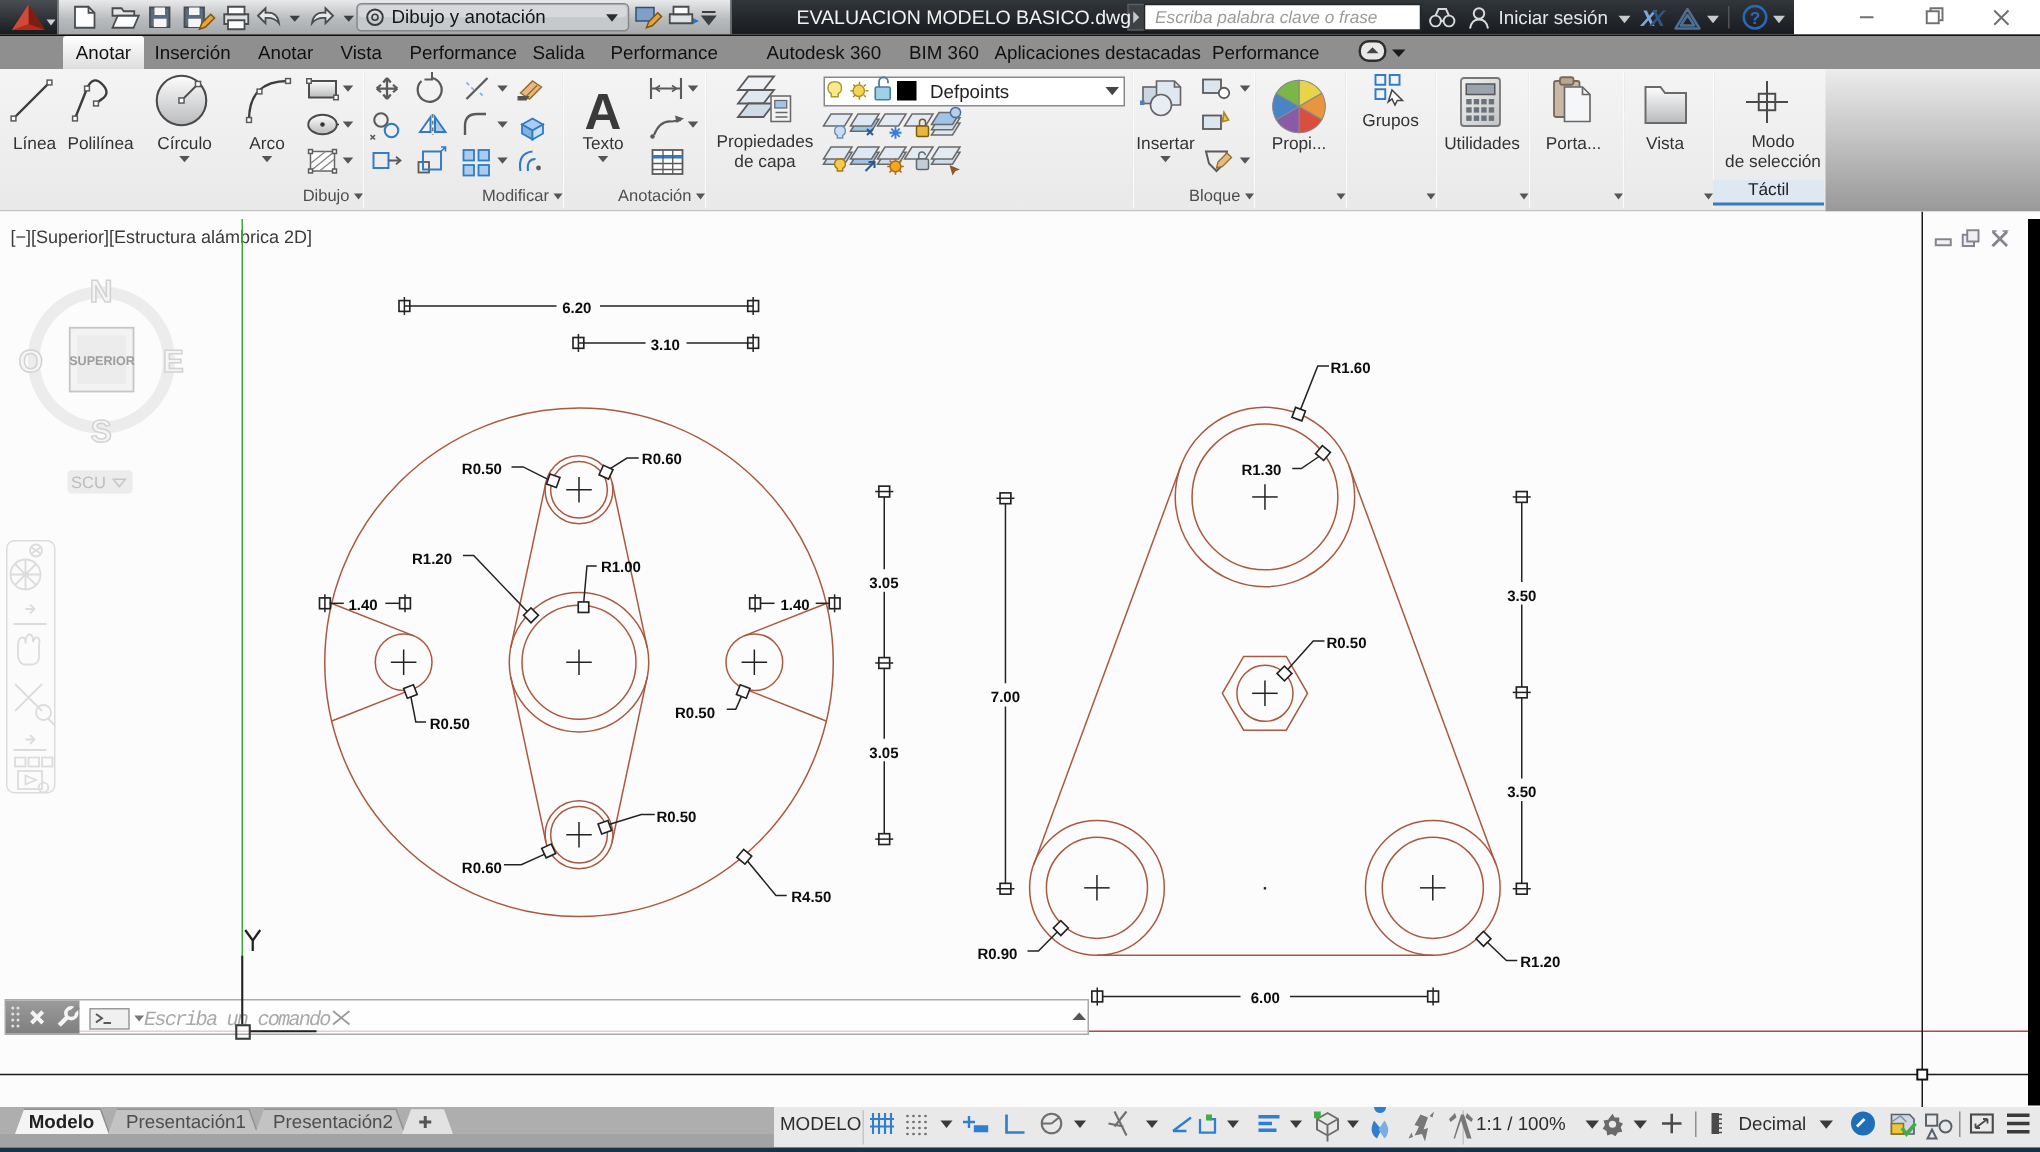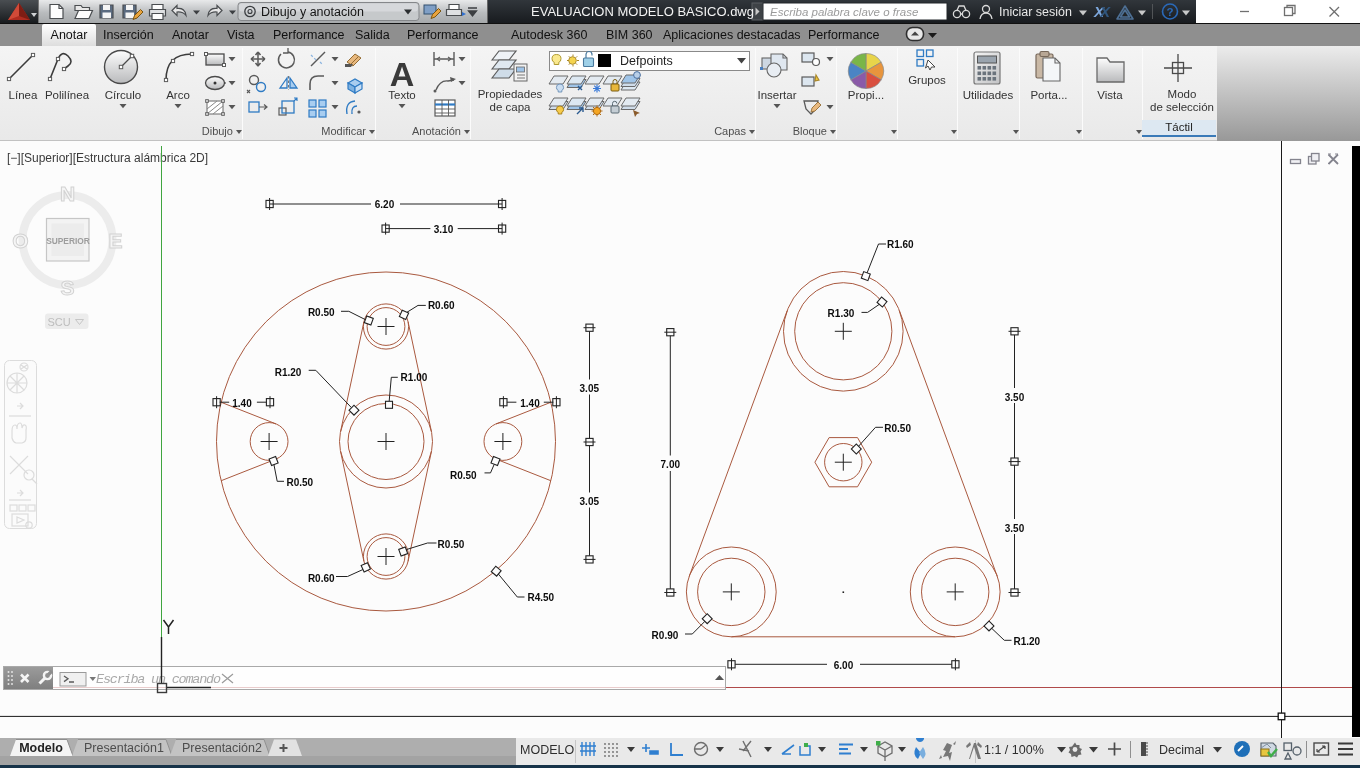--- a/index.html
+++ b/index.html
@@ -372,21 +372,20 @@
   <div class="psep" style="left:755px"></div>
   <div class="psep" style="left:836px"></div>
   <div class="psep" style="left:897px"></div>
   <div class="psep" style="left:957px"></div>
   <div class="psep" style="left:1019px"></div>
   <div class="psep" style="left:1082px"></div>
   <div class="psep" style="left:1142px"></div>
   <div class="plabel" style="left:0;width:242px">Dibujo <span class="dar"></span></div>
   <div class="plabel" style="left:242px;width:133px">Modificar <span class="dar"></span></div>
   <div class="plabel" style="left:375px;width:95px">Anotación <span class="dar"></span></div>
-  <div class="plabel" style="left:470px;width:285px">Capas <span class="dar"></span></div>
   <div class="plabel" style="left:755px;width:81px">Bloque <span class="dar"></span></div>
   <div class="plabel" style="left:836px;width:61px"><span class="dar"></span></div>
   <div class="plabel" style="left:897px;width:60px"><span class="dar"></span></div>
   <div class="plabel" style="left:957px;width:62px"><span class="dar"></span></div>
   <div class="plabel" style="left:1019px;width:63px"><span class="dar"></span></div>
   <div class="plabel" style="left:1082px;width:60px"><span class="dar"></span></div>
   <div style="position:absolute;left:1142px;top:74px;width:74px;height:17px;background:#dde8f2;border-bottom:2px solid #3a7ab8;text-align:center;font-size:11.5px;color:#222;line-height:15px">Táctil</div>
 </div>
 
 <div id="canvas">

